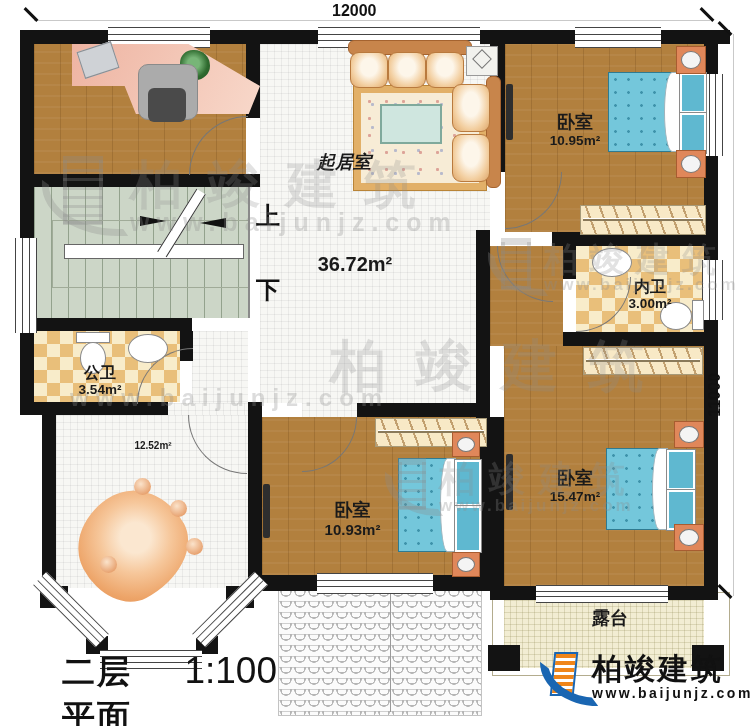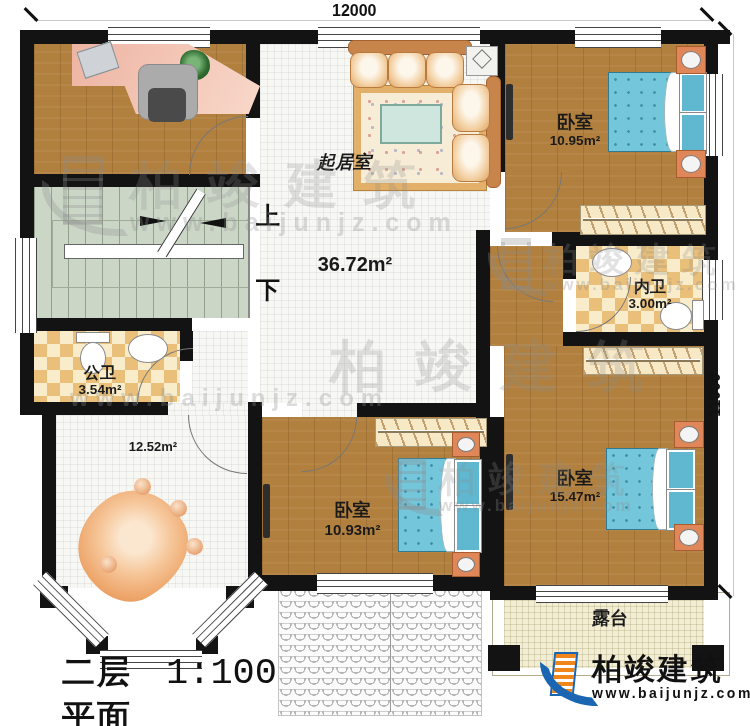--- a/index.html
+++ b/index.html
@@ -72,21 +72,21 @@
     background:repeating-linear-gradient(rgba(140,140,140,.38) 0 3px,transparent 3px 9px);}
   .wm-glyph::after{content:"";position:absolute;left:0;bottom:0;width:100%;height:55%;
     border:5px solid transparent;border-bottom:7px solid rgba(140,140,140,.38);
     border-left:7px solid rgba(140,140,140,.38);border-radius:0 0 0 90%;}
   .tick{width:18px;height:3px;background:#111;transform:rotate(45deg);z-index:4;}
   .dimtxt{font-weight:bold;font-size:16px;color:#111;z-index:4;}
   .updown{font-weight:bold;font-size:24px;color:#111;z-index:4;}
   
   #titleblock{z-index:6;}
   .pt{font-size:33px;font-weight:bold;color:#111;letter-spacing:2px;}
-  .ps{font-size:37px;font-family:Liberation Mono, monospace;color:#111;margin-left:21px;}
+  .ps{font-size:37px;font-family:Liberation Sans, sans-serif;color:#111;margin-left:21px;}
   #logo{z-index:6;display:flex;align-items:center;gap:8px;}
   .logo-glyph{position:relative;width:44px;height:54px;}
   .logo-glyph::before{content:"";position:absolute;left:12px;top:0;width:20px;height:40px;transform:skewX(-6deg);
     background:repeating-linear-gradient(#f08519 0 4px,#fff 4px 7px);border:2px solid #1a66b2;}
   .logo-glyph::after{content:"";position:absolute;left:0;bottom:0;width:44px;height:30px;
     border:6px solid transparent;border-bottom:8px solid #1a66b2;border-left:8px solid #1a66b2;border-radius:0 0 0 100%;}
   .logo-name{font-size:30px;font-weight:bold;color:#111;letter-spacing:3px;line-height:1;}
   .logo-site{font-size:14px;font-weight:bold;color:#111;letter-spacing:2.5px;line-height:1.4;}
   .arrow-r{width:0;height:0;border-top:5px solid transparent;border-bottom:5px solid transparent;border-left:26px solid #111;z-index:4;}
   .arrow-l{width:0;height:0;border-top:5px solid transparent;border-bottom:5px solid transparent;border-right:26px solid #111;z-index:4;}
@@ -245,21 +245,21 @@
   </div>
   <div class="abs labeltxt" style="left:608px;top:278px;width:84px;">
     <div class="rn" style="font-size:16px;">内卫</div>
     <div class="ra">3.00m²</div>
   </div>
   <div class="abs labeltxt" style="left:52px;top:364px;width:96px;">
     <div class="rn" style="font-size:16px;">公卫</div>
     <div class="ra">3.54m²</div>
   </div>
   <div class="abs labeltxt" style="left:98px;top:440px;width:110px;">
-    <div class="ra" style="font-size:13px;">12.52m²</div>
+    <div class="ra" style="font-size:10px;">12.52m²</div>
   </div>
   <div class="abs labeltxt" style="left:295px;top:500px;width:115px;">
     <div class="rn">卧室</div>
     <div class="ra" style="font-size:15px;">10.93m²</div>
   </div>
   <div class="abs labeltxt" style="left:520px;top:468px;width:110px;">
     <div class="rn">卧室</div>
     <div class="ra">15.47m²</div>
   </div>
   <div class="abs labeltxt rn" style="left:570px;top:608px;width:80px;">露台</div>

